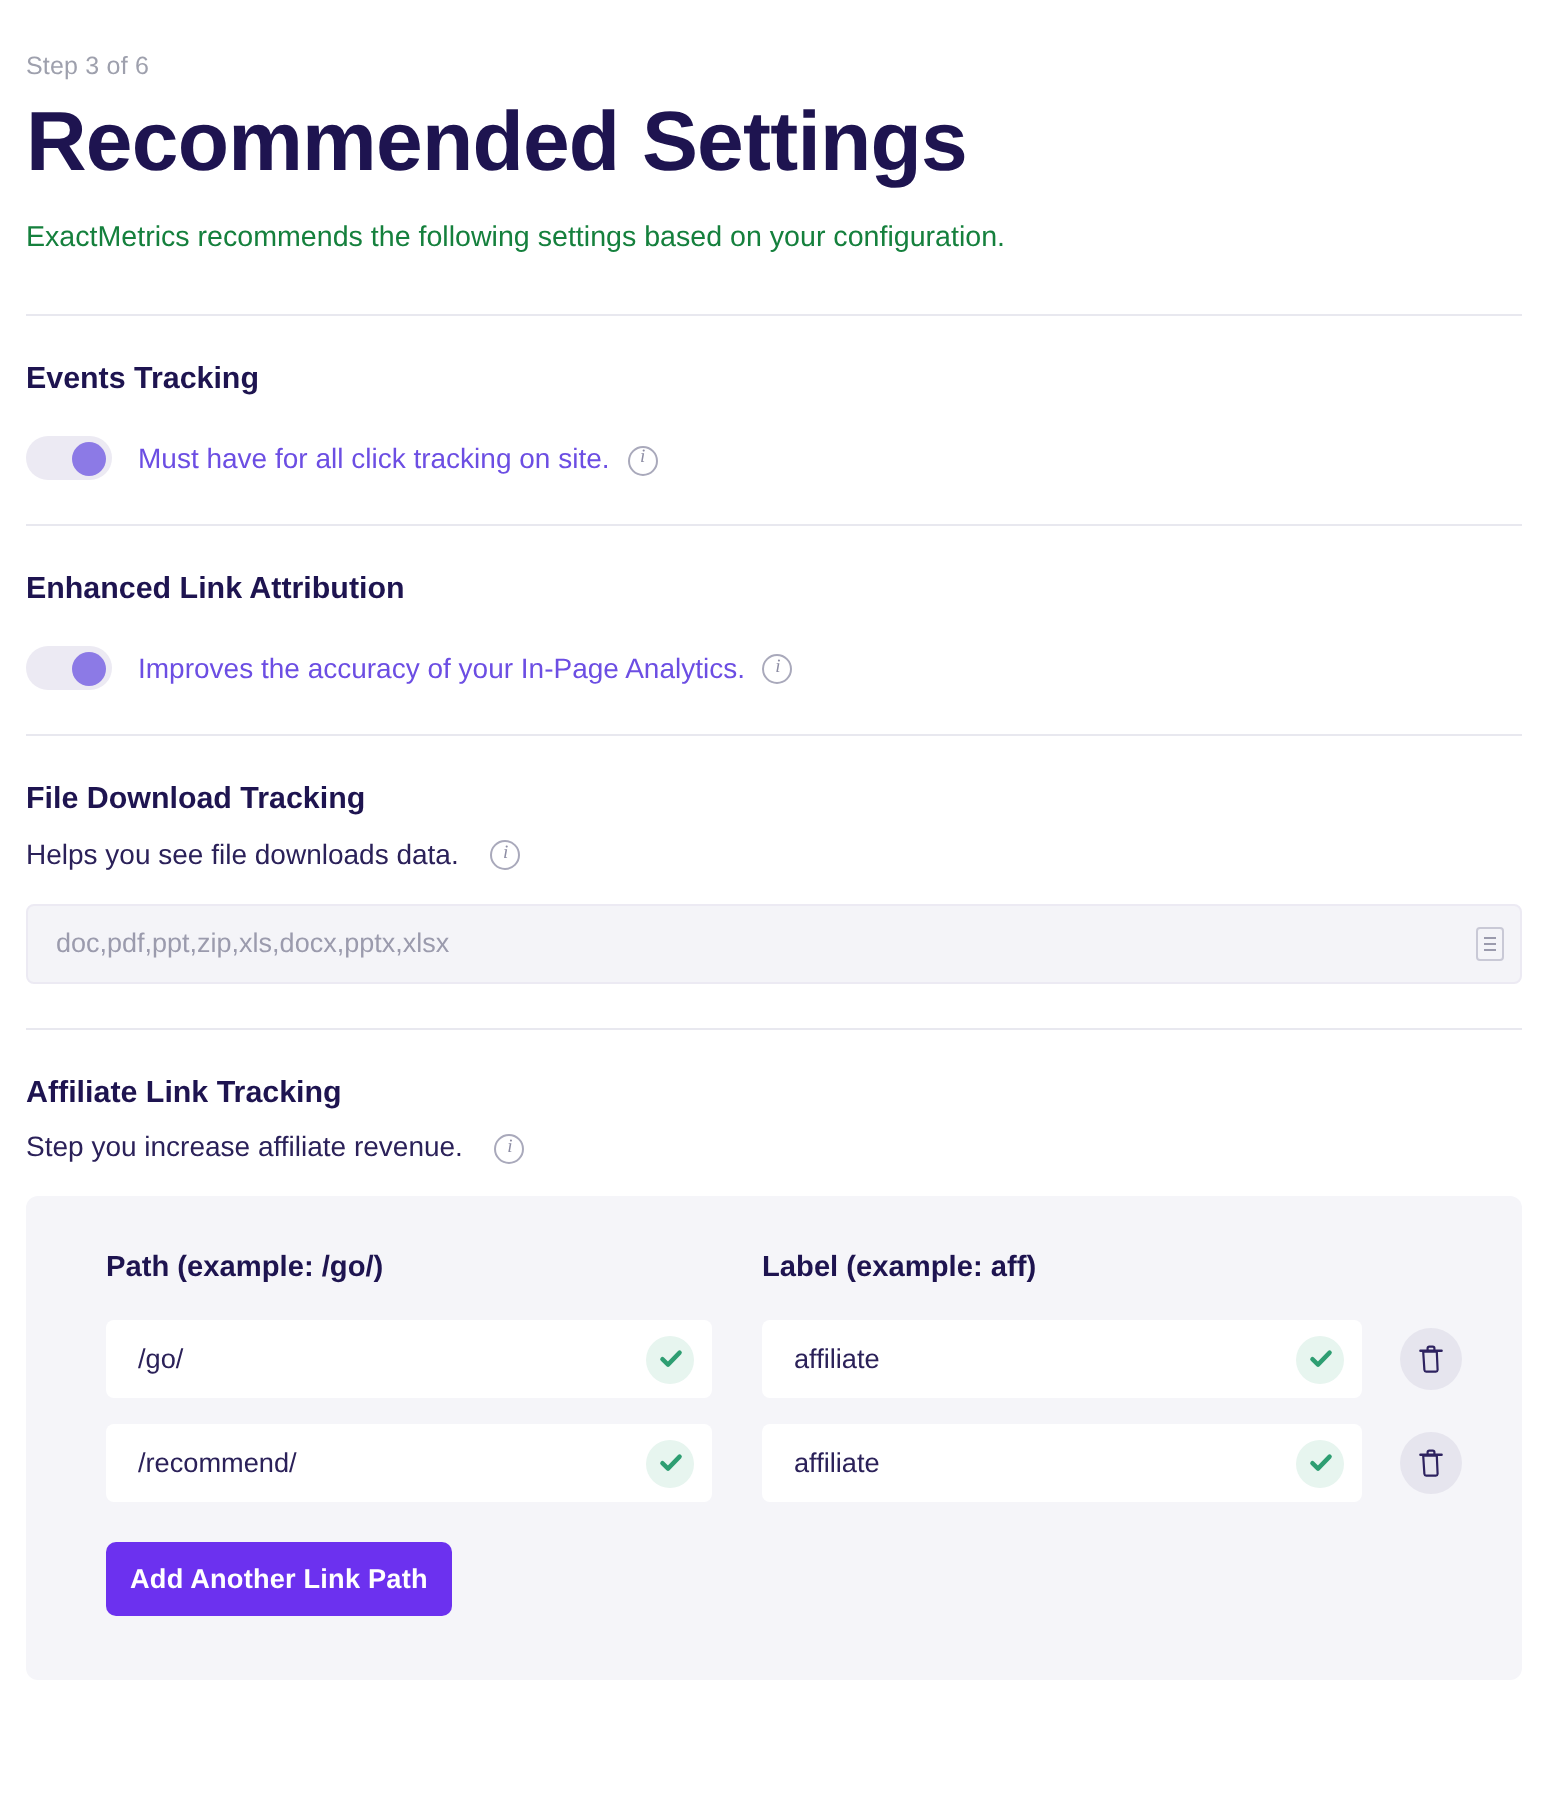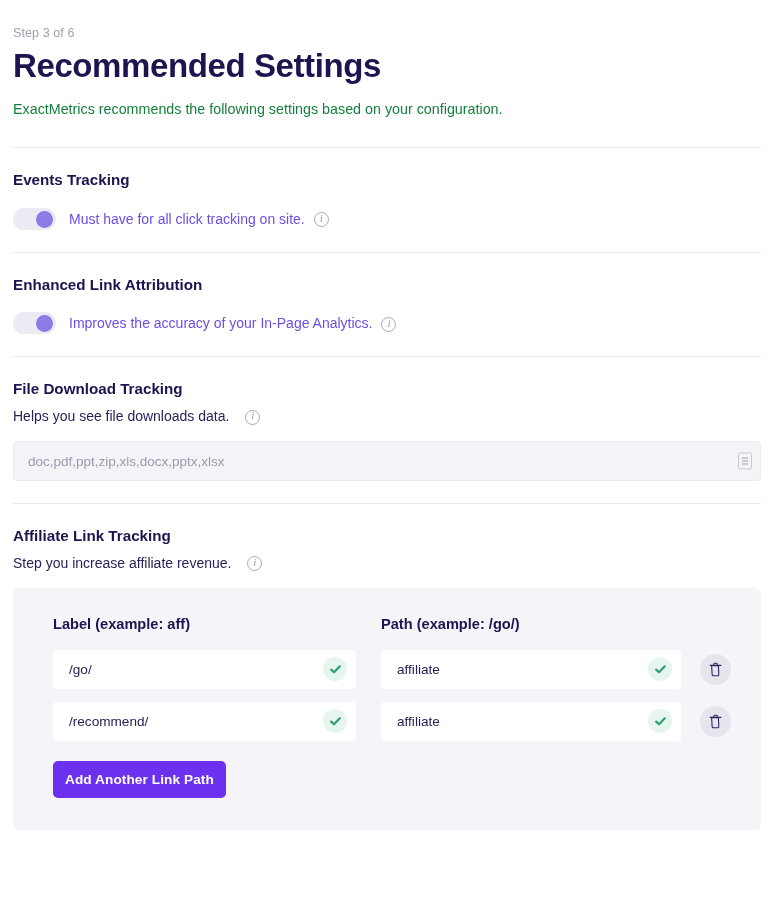--- a/index.html
+++ b/index.html
@@ -24,21 +24,21 @@
 
   
   .step-label {
     font-size: 12.5px;
     color: #9ea0ad;
     letter-spacing: 0.1px;
     margin: 0 0 6px 0;
     line-height: 1.2;
   }
   .page-title {
-    font-size: 33px;
+    font-size: 42px;
     font-weight: bold;
     color: #1e1450;
     margin: 0 0 14px 0;
     letter-spacing: -0.4px;
     line-height: 1.15;
   }
   .page-subtitle {
     font-size: 14.3px;
     color: #15803d;
     margin: 0 0 28px 0;
@@ -319,22 +319,22 @@
 
   <div class="section">
     <h2 class="section-title">Affiliate Link Tracking</h2>
     <p class="section-desc">
       <span>Step you increase affiliate revenue.</span>
       <span class="info-icon">i</span>
     </p>
 
     <div class="affiliate-panel">
       <div class="col-headers">
+        <div class="col-head path">Path (example: /go/)</div>
         <div class="col-head label">Label (example: aff)</div>
-        <div class="col-head path">Path (example: /go/)</div>
       </div>
 
       
       <div class="link-row">
         <div class="field path">
           <input type="text" value="/go/" style="">
           <span class="check-badge">
             <svg width="13" height="13" viewBox="0 0 13 13">
                 <path d="M2.2 6.6 L5 9.3 L10.8 3.3" stroke="#2e9e72" stroke-width="2.2" fill="none" stroke-linecap="round" stroke-linejoin="round"></path>
               </svg>

